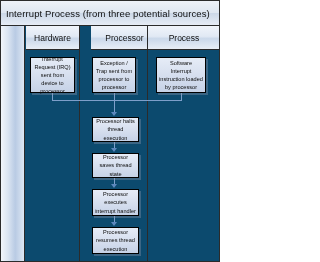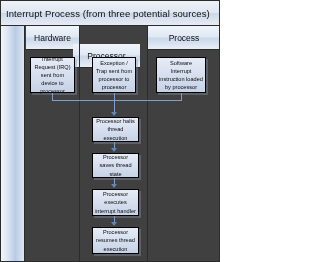--- a/index.html
+++ b/index.html
@@ -6,21 +6,21 @@
   body{
     width:220px;height:262px;
     font-family:"Liberation Sans", sans-serif;
     -webkit-font-smoothing:none;
   }
   #diagram{
     position:relative;
     width:220px;height:262px;
     box-sizing:border-box;
     border:1px solid #2b2b2b;
-    background:#404040;
+    background:#0c4a6e;
     overflow:hidden;
   }
 
   
   .title-bar{
     position:absolute;left:0;top:0;
     width:220px;height:25px;
     box-sizing:border-box;
     border-bottom:1px solid #2b2b2b;
     background:linear-gradient(to bottom,#eef2f8 0%,#dfe7f1 48%,#ccd8e8 52%,#e6ecf5 100%);
@@ -46,21 +46,21 @@
   
   .col-head{
     position:absolute;top:25px;height:24px;
     box-sizing:border-box;
     border-bottom:1px solid #2b2b2b;
     background:linear-gradient(to bottom,#f0f4fa 0%,#e1e9f4 45%,#cad8ea 55%,#e8eef6 100%);
     display:flex;align-items:center;justify-content:center;
     font-size:8.5px;color:#101010;text-align:center;
   }
   .ch-hw{left:25px;width:53px;}
-  .ch-pr{left:72px;width:67px;margin-top:18px;}
+  .ch-pr{left:90px;width:67px;}
   .ch-sw{left:147px;width:72px;}
 
   
   .vrule{
     position:absolute;top:25px;width:1px;height:236px;
     background:#2b2b2b;
   }
   .vr1{left:78px;}
   .vr2{left:146px;}
 

